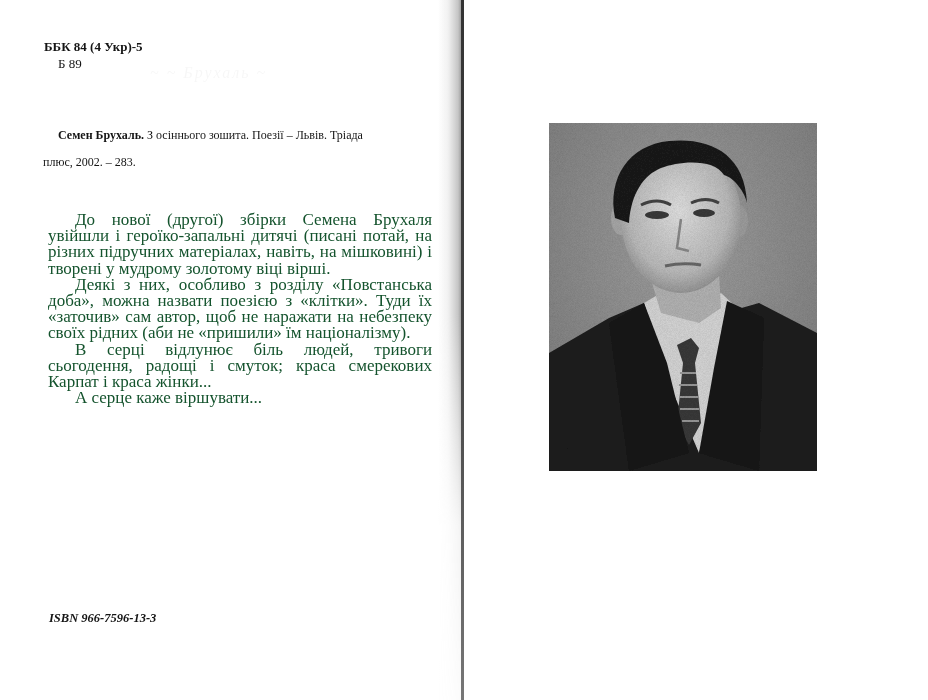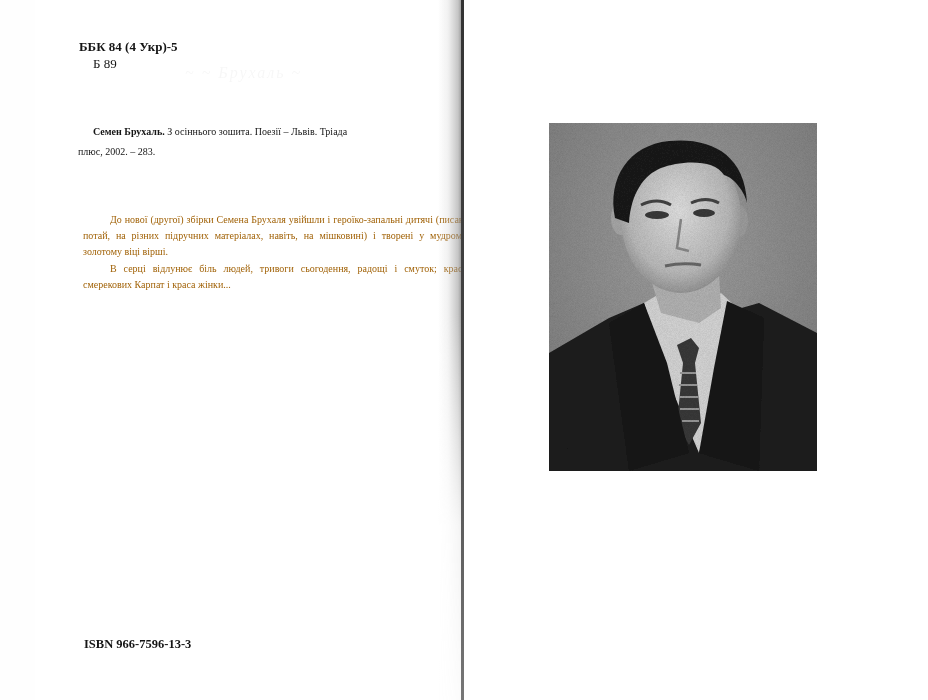--- a/index.html
+++ b/index.html
@@ -15,21 +15,21 @@
       width: 928px;
       height: 700px;
       background: #fefefe;
     }
     .page {
       position: absolute;
       top: 0;
       height: 700px;
       background: #ffffff;
     }
-    .page-left { left: 0; width: 463px; margin-left: 35px; }
+    .page-left { left: 0; width: 463px; }
     .page-right { left: 463px; width: 465px; }
 
     .gutter-shadow {
       position: absolute;
       top: 0;
       left: 438px;
       width: 25px;
       height: 700px;
       background: linear-gradient(to right,
         rgba(255,255,255,0) 0%,
@@ -65,53 +65,54 @@
       left: 58px;
       top: 55px;
       font-weight: normal;
       font-size: 13px;
       line-height: 17px;
     }
     .citation {
       left: 58px;
       top: 122px;
       width: 380px;
-      font-size: 10px;
-      line-height: 20px;
+      font-size: 12px;
+      line-height: 27px;
     }
     .citation .line2 {
       display: block;
       margin-left: -15px;
     }
     .citation .author {
       font-weight: bold;
     }
 
     .annotation {
       position: absolute;
       left: 48px;
       top: 212px;
       width: 384px;
       font-family: "Liberation Serif", serif;
-      font-size: 10px;
+      font-size: 17px;
       line-height: 16.2px;
-      color: #a16207;
+      color: #14532d;
       text-align: justify;
     }
     .annotation p {
       margin: 0;
       text-indent: 27px;
     }
 
     .isbn {
       left: 49px;
-      top: 636px;
+      top: 610px;
       font-weight: bold;
       font-size: 12.5px;
       line-height: 16px;
+      font-style: italic;
     }
 
     .ghost-text {
       position: absolute;
       left: 150px;
       top: 64px;
       font-family: "Liberation Serif", serif;
       font-style: italic;
       font-size: 16px;
       color: rgba(0,0,0,0.035);
@@ -140,21 +141,23 @@
     <div class="txt bbk">ББК 84 (4 Укр)-5</div>
     <div class="txt bbk-sub">Б 89</div>
 
     <div class="txt citation">
       <span class="author">Семен Брухаль.</span><span> З осіннього зошита. Поезії – Львів. Тріада</span>
       <span class="line2">плюс, 2002. – 283.</span>
     </div>
 
     <div class="annotation">
       <p>До нової (другої) збірки Семена Брухаля увійшли і героїко-запальні дитячі (писані потай, на різних підручних матеріалах, навіть, на мішковині) і творені у мудрому золотому віці вірші.</p>
+      <p>Деякі з них, особливо з розділу «Повстанська доба», можна назвати поезією з «клітки». Туди їх «заточив» сам автор, щоб не наражати на небезпеку своїх рідних (аби не «пришили» їм націоналізму).</p>
       <p>В серці відлунює біль людей, тривоги сьогодення, радощі і смуток; краса смерекових Карпат і краса жінки...</p>
+      <p>А серце каже віршувати...</p>
     </div>
 
     <div class="txt isbn">ISBN 966-7596-13-3</div>
   </div>
 
   <div class="page page-right"></div>
 
   <div class="gutter-shadow"></div>
   <div class="gutter-line"></div>
 

